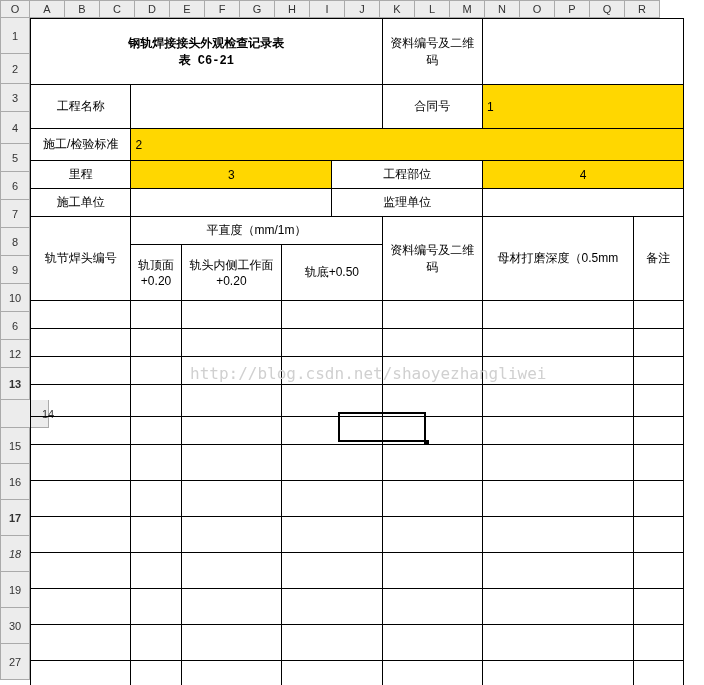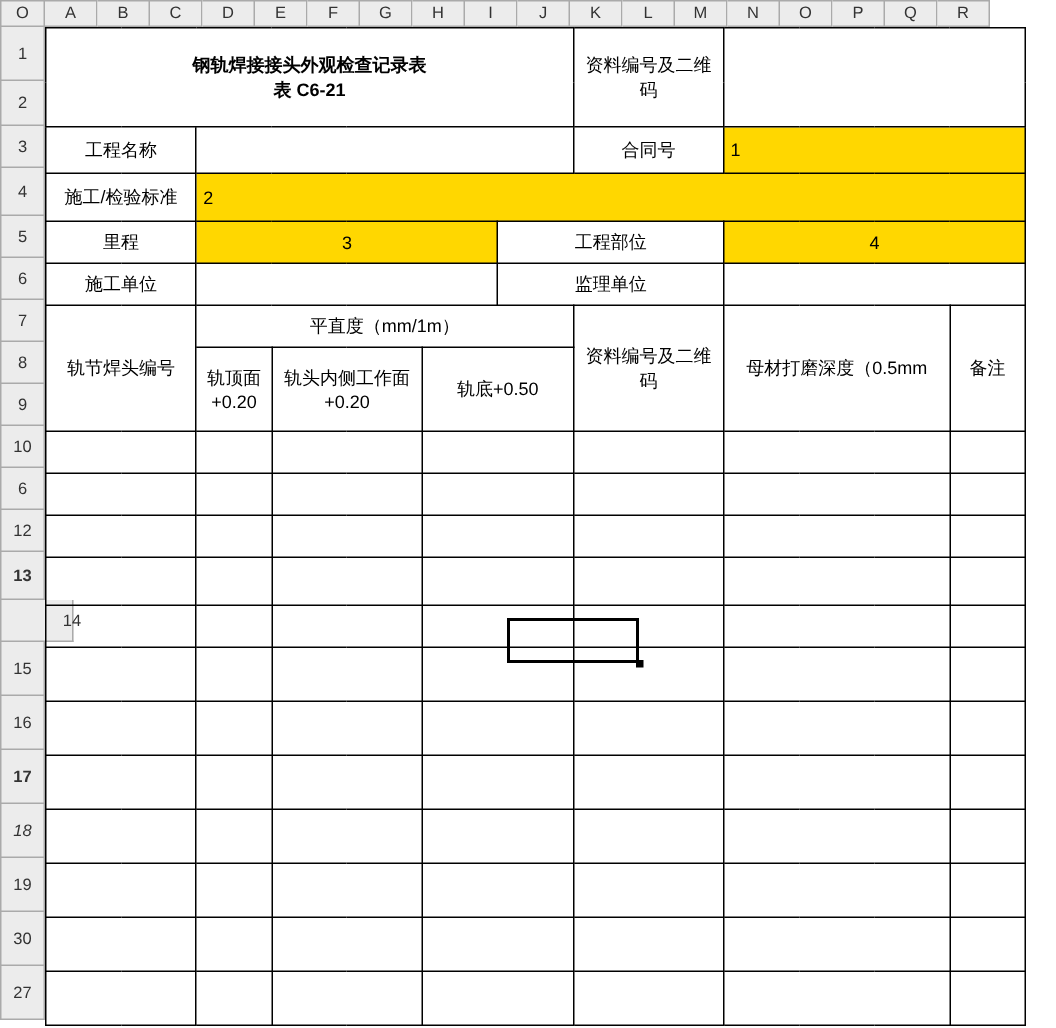--- a/index.html
+++ b/index.html
@@ -6,21 +6,21 @@
   body { font-family: "Microsoft YaHei", SimSun, Arial, sans-serif; font-size: 12px; background: #fff; }
   .sheet { position: relative; width: 704px; height: 685px; background: #fff; }
   .colheaders { display: flex; height: 18px; }
   .ch { border: 1px solid #aaa; border-left: none; background: #ececec; text-align: center; font-size: 11px; color: #333; display:flex; align-items:center; justify-content:center; }
   .rowheaders { position: absolute; left: 0; top: 18px; width: 30px; }
   .rh { border: 1px solid #aaa; border-top: none; background: #ececec; text-align: center; font-size: 11px; color: #333; display:flex; align-items:center; justify-content:center; }
   .rh.bold { font-weight: bold; }
   .content { position: absolute; left: 30px; top: 18px; width: 674px; }
   table.form { border-collapse: collapse; width: 654px; margin: 0; table-layout: fixed; }
   table.form td { border: 1px solid #000; padding: 2px 4px; text-align: center; font-size: 12px; vertical-align: middle; }
-  .title { font-size: 20px; font-weight: bold; font-family: Liberation Sans, sans-serif; }
+  .title { font-size: 20px; font-weight: bold; font-family: Liberation Mono, monospace; }
   .yellow { background: #ffd700; }
   .left { text-align: left !important; }
   .sel-cell { position:absolute; border:2px solid #000; background:transparent; pointer-events:none; }
   .sel-handle { position:absolute; width:5px; height:5px; background:#000; }
   .watermark { position:absolute; left:160px; top:346px; color:#d0d0d0; font-size:16px; font-family: monospace; pointer-events:none; }
 </style>
 </head>
 <body>
 
 <div class="sheet">
@@ -78,21 +78,21 @@
           <tr style="height:36px">
         <td colspan="7" rowspan="2" class="title">
           <div>钢轨焊接接头外观检查记录表</div>
           <div>表 C6-21</div>
         </td>
         <td colspan="2" rowspan="2" style="font-size:12px">资料编号及二维码</td>
         <td colspan="4" rowspan="2"></td>
       </tr>
       <tr style="height:30px"></tr>
 
-      <tr style="height:31px">
+      <tr style="height:44px">
         <td colspan="2">工程名称</td>
         <td colspan="5"></td>
         <td colspan="2">合同号</td>
         <td colspan="4" class="yellow left">1</td>
       </tr>
 
       <tr style="height:32px">
         <td colspan="2">施工/检验标准</td>
         <td colspan="11" class="yellow left">2</td>
       </tr>
@@ -232,14 +232,15 @@
             <td colspan="2"></td>
             <td colspan="3"></td>
             <td></td>
           </tr>
     </tbody>
       </table>
 
     <div class="sel-cell" style="left:308px; top:394px; width:88px; height:30px;"></div>
     <div class="sel-handle" style="left:394px; top:422px;"></div>
 
+    <div class="watermark">http://blog.csdn.net/shaoyezhangliwei</div>
   </div>
 </div>
 
 </body></html>

